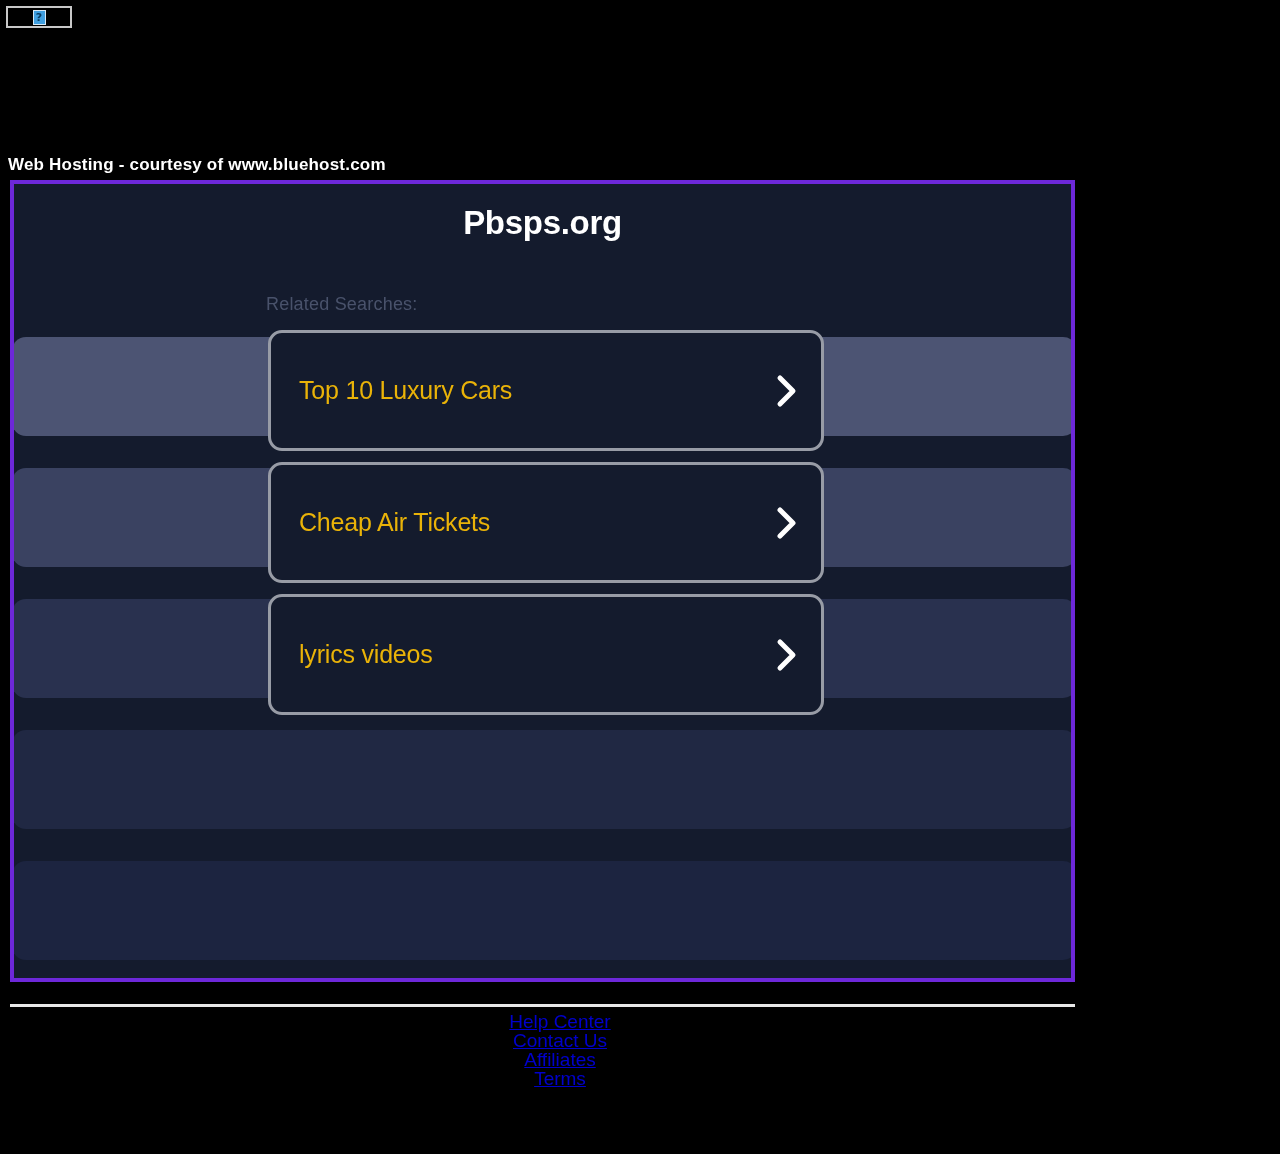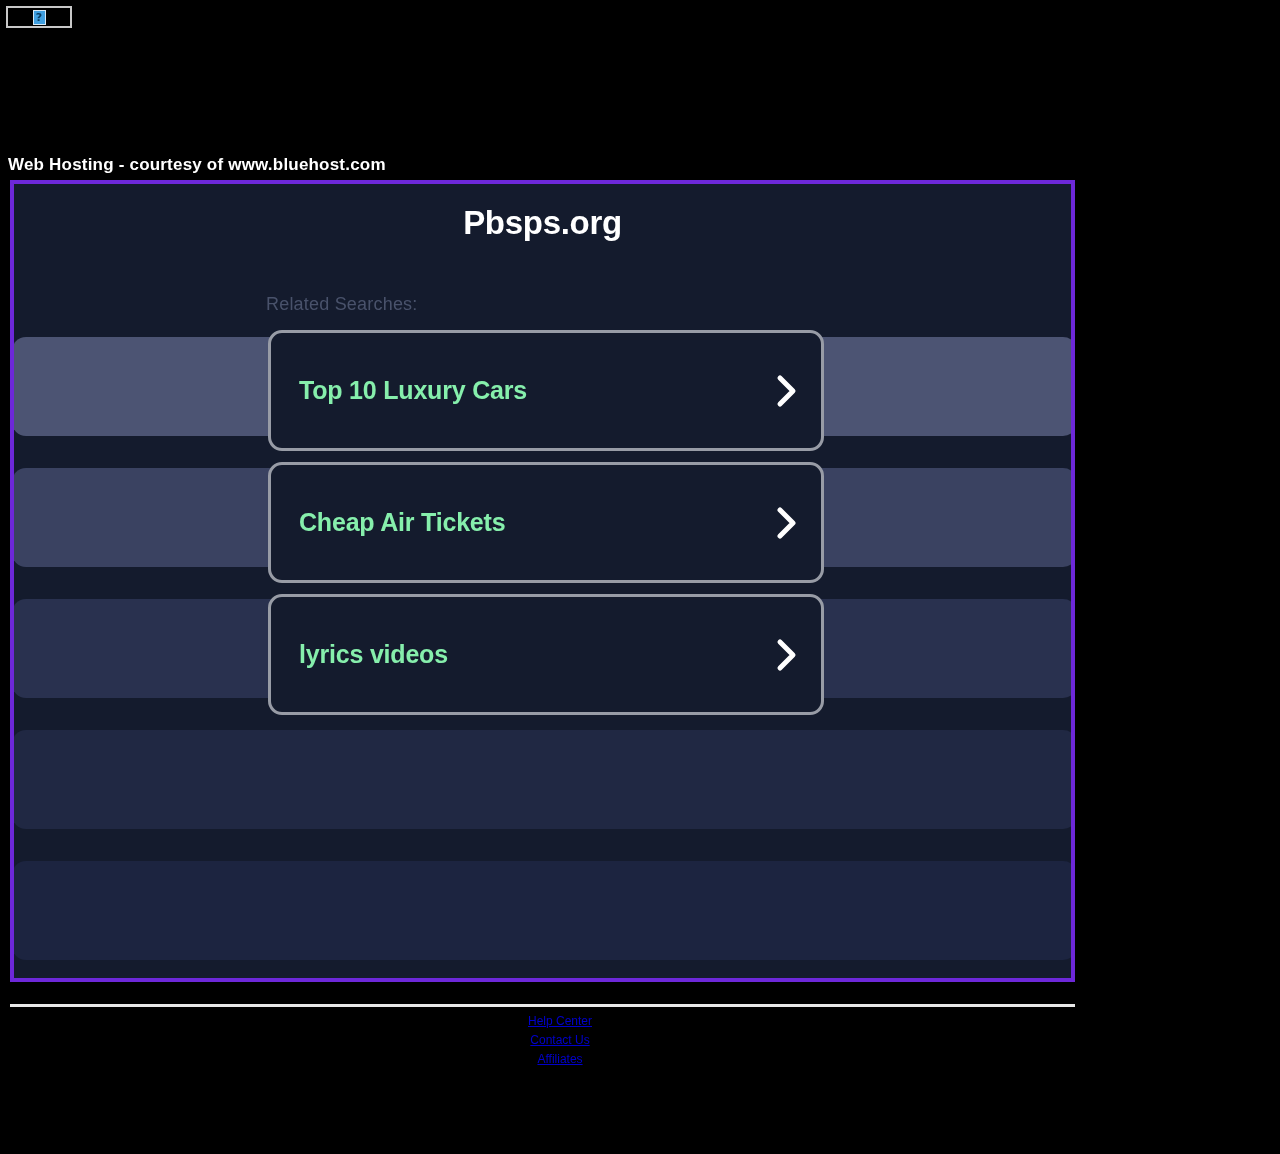--- a/index.html
+++ b/index.html
@@ -116,23 +116,23 @@
     border-radius: 14px;
     background: #141b2d;
     display: flex;
     align-items: center;
     justify-content: space-between;
     padding: 0 22px 0 28px;
     cursor: pointer;
     text-decoration: none;
   }
   .card-label {
-    color: #86efac;
+    color: #eab308;
     font-size: 25px;
-    font-weight: bold;
+    font-weight: normal;
     letter-spacing: -0.2px;
   }
   .chevron-icon {
     flex: 0 0 auto;
     width: 26px;
     height: 34px;
     display: block;
   }
   .chevron-icon svg { display: block; }
 
@@ -149,21 +149,21 @@
   .footer-links {
     position: absolute;
     left: 10px;
     top: 1012px;
     width: 1100px;
     text-align: center;
   }
   .footer-links a {
     display: block;
     color: #0000cc;
-    font-size: 12px;
+    font-size: 19px;
     line-height: 19px;
     text-decoration: underline;
     font-family: "Liberation Sans", sans-serif;
   }
 </style>
 </head>
 <body>
 
 <div class="broken-img">
   <div class="qmark">?</div>
@@ -217,13 +217,14 @@
 
 
   </div>
 </div>
 
 <hr class="footer-rule">
 <div class="footer-links">
   <a href="#">Help Center</a>
   <a href="#">Contact Us</a>
   <a href="#">Affiliates</a>
+  <a href="#">Terms</a>
 </div>
 
 </body></html>

